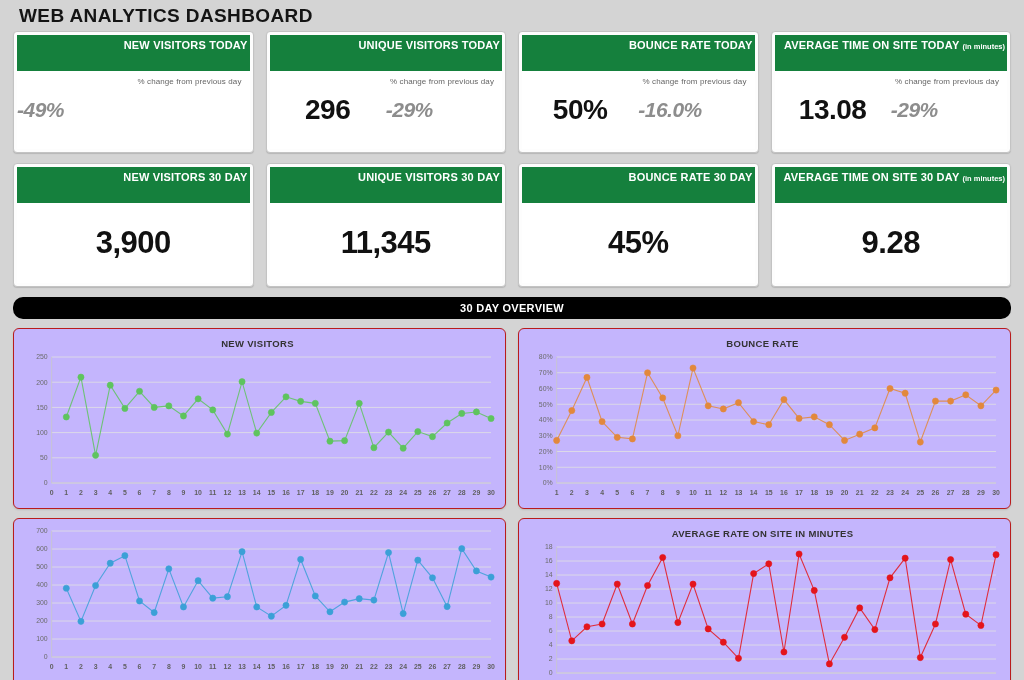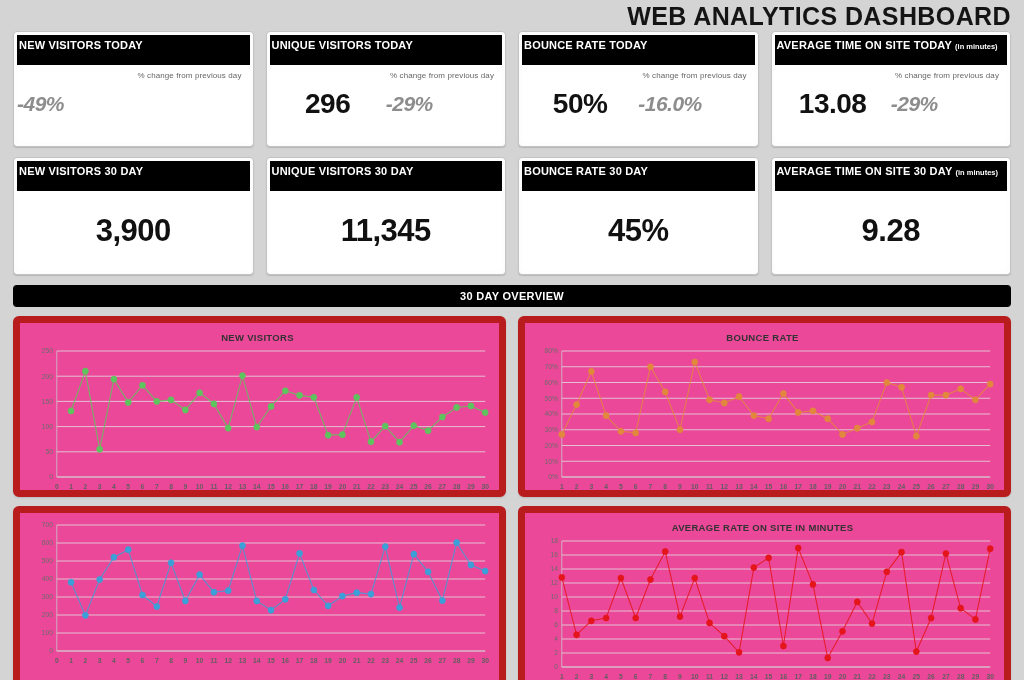--- a/index.html
+++ b/index.html
@@ -11,50 +11,49 @@
     overflow: hidden;
   }
   #dashboard {
     width: 1024px; height: 680px;
     position: relative;
     background: #d4d4d4;
     padding: 0 13px;
   }
   
   .dash-title {
-    font-size: 25px;
+    font-size: 19px;
     font-weight: bold;
     color: #141414;
     letter-spacing: .4px;
     padding: 6px 0 5px 6px;
     line-height: 20px;
-    text-align: right;
   }
   
   .kpi-row {
     display: flex;
     gap: 12px;
     margin-bottom: 10px;
   }
   .kpi-card {
     flex: 1 1 0;
     background: #fdfdfd;
     border: 1px solid #c3c3c3;
     border-radius: 4px;
     padding: 3px;
     box-shadow: 0 1px 1px rgba(0,0,0,.14);
   }
   .kpi-head {
-    background: #000000;
+    background: #15803d;
     color: #fff;
-    text-align: left;
+    text-align: right;
     font-size: 11px;
     font-weight: bold;
     letter-spacing: .2px;
-    padding: 4px 2px 12px;
+    padding: 4px 2px 18px;
     line-height: 12px;
     white-space: nowrap;
     overflow: hidden;
   }
   .kpi-head .sub {
     font-size: 7.5px;
     font-weight: bold;
     letter-spacing: 0;
   }
   .kpi-body {
@@ -97,32 +96,32 @@
   
   .section-banner {
     background: #000;
     color: #fff;
     text-align: center;
     font-size: 11px;
     font-weight: bold;
     letter-spacing: .3px;
     padding: 5px 0 5px;
     margin: 2px 0 9px;
-    border-radius: 4px;
+    border-radius: 10px;
   }
   
   .chart-row {
     display: flex;
     gap: 12px;
     margin-bottom: 9px;
   }
   .chart-card {
     flex: 1 1 0;
-    background: #ec4899;
-    border: 7px solid #b91c1c;
+    background: #c4b5fd;
+    border: 1px solid #b91c1c;
     border-radius: 6px;
     box-shadow: 0 1px 2px rgba(0,0,0,.12);
     padding: 6px 8px 4px 4px;
     height: 181px;
     position: relative;
   }
   .chart-title {
     text-align: center;
     font-size: 9.5px;
     font-weight: bold;

